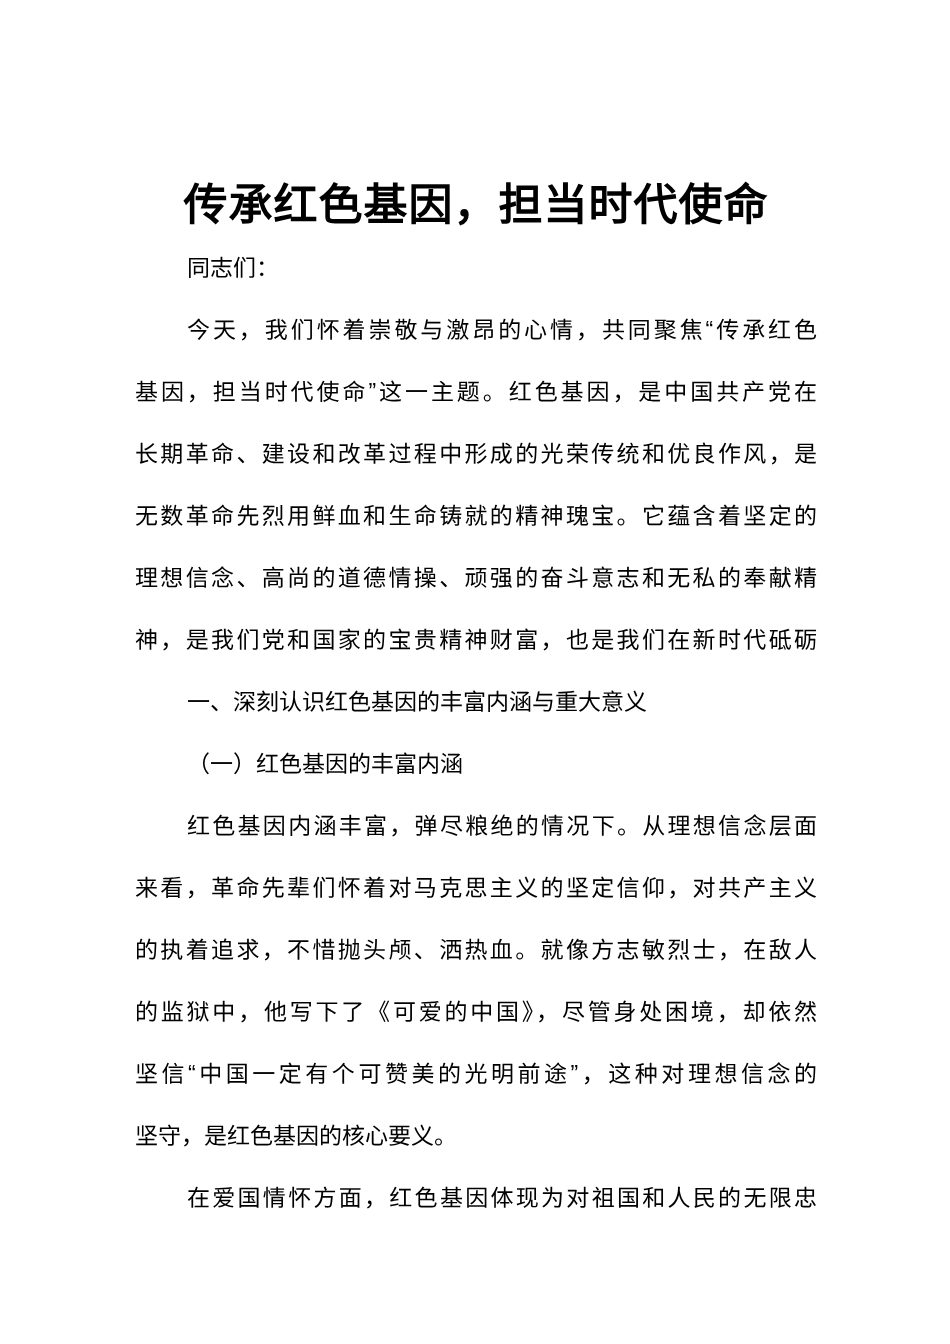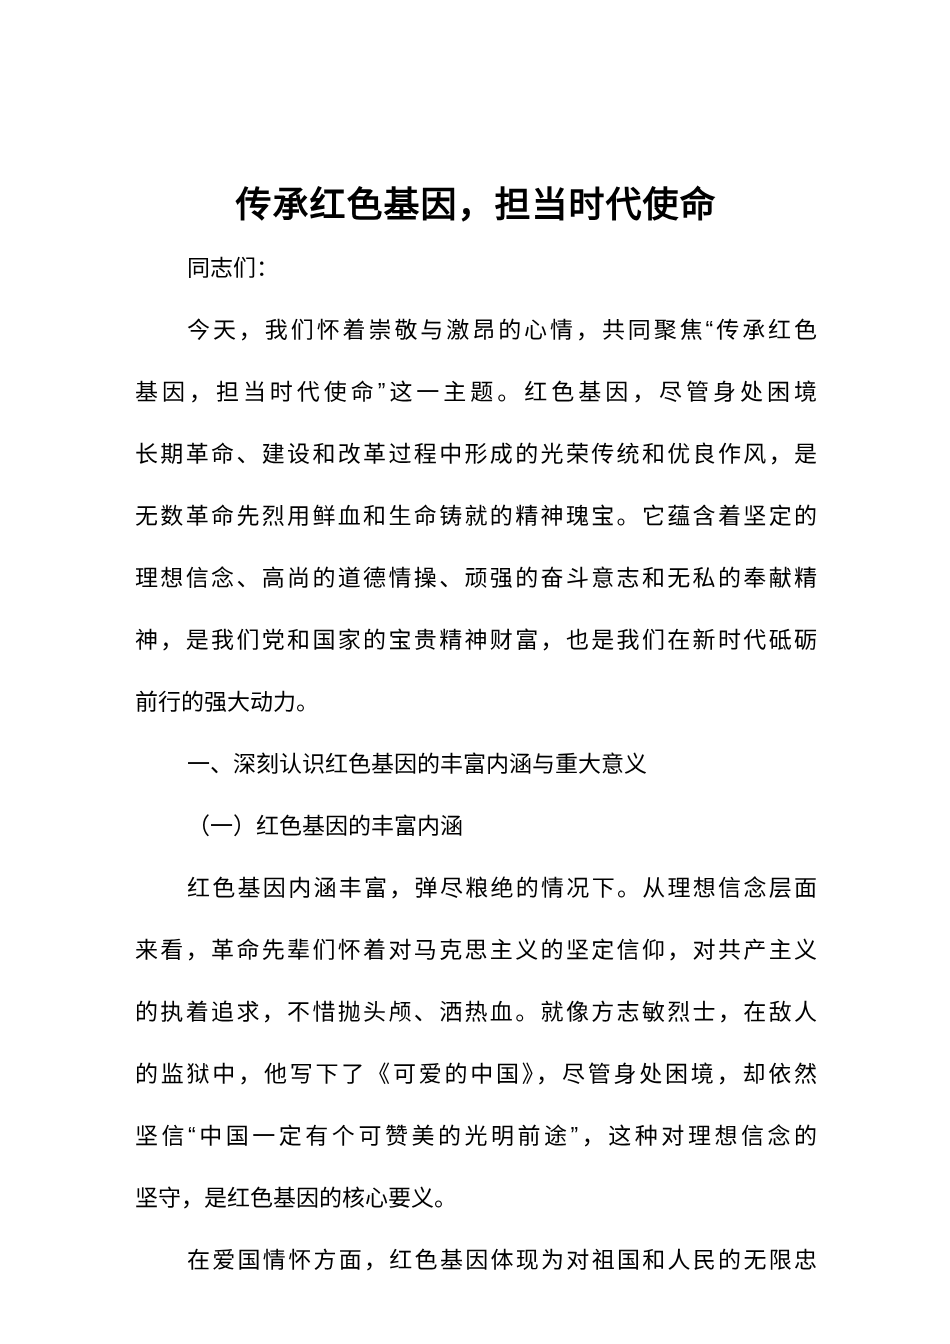--- a/index.html
+++ b/index.html
@@ -20,21 +20,21 @@
   }
   .content {
     box-sizing: border-box;
     width: 100%;
     height: 100%;
     padding: 179px 121px 0 123px; 
   }
   .doc-title {
     margin: 0;
     padding: 0;
-    font-size: 36px;
+    font-size: 44px;
     font-weight: 700;
     line-height: 52px;
     text-align: center;
     letter-spacing: 1px;
     white-space: nowrap;
   }
   .paragraph {
     margin: 0;
     padding: 0;
   }
@@ -62,26 +62,25 @@
 
 <div class="page" style="background: rgb(255, 255, 255); color: rgb(0, 0, 0);">
   <div class="content">
     <h1 class="doc-title">传承红色基因，担当时代使命</h1>
     <div>
         <div class="paragraph">
           <div class="line indent">同志们：</div>
         </div>
         <div class="paragraph">
           <div class="line indent stretch">今天，我们怀着崇敬与激昂的心情，共同聚焦“传承红色</div>
-          <div class="line stretch">基因，担当时代使命”这一主题。红色基因，尽管身处困境</div>
+          <div class="line stretch">基因，担当时代使命”这一主题。红色基因，是中国共产党在</div>
           <div class="line stretch">长期革命、建设和改革过程中形成的光荣传统和优良作风，是</div>
           <div class="line stretch">无数革命先烈用鲜血和生命铸就的精神瑰宝。它蕴含着坚定的</div>
           <div class="line stretch">理想信念、高尚的道德情操、顽强的奋斗意志和无私的奉献精</div>
           <div class="line stretch">神，是我们党和国家的宝贵精神财富，也是我们在新时代砥砺</div>
-          <div class="line">前行的强大动力。</div>
         </div>
         <div class="paragraph">
           <div class="line indent">一、深刻认识红色基因的丰富内涵与重大意义</div>
         </div>
         <div class="paragraph">
           <div class="line indent">（一）红色基因的丰富内涵</div>
         </div>
         <div class="paragraph">
           <div class="line indent stretch">红色基因内涵丰富，弹尽粮绝的情况下。从理想信念层面</div>
           <div class="line stretch">来看，革命先辈们怀着对马克思主义的坚定信仰，对共产主义</div>

